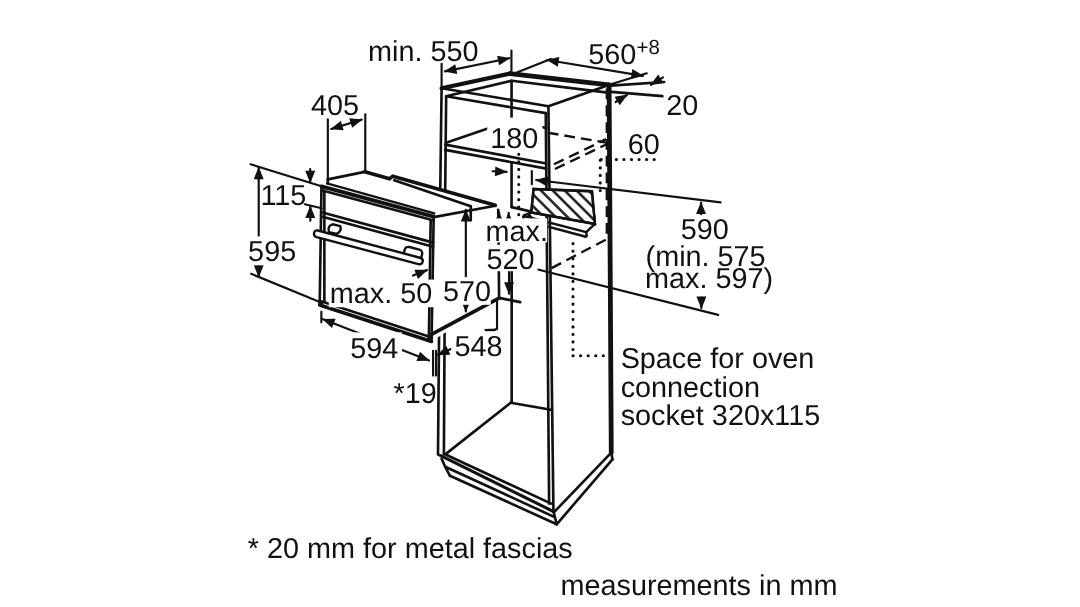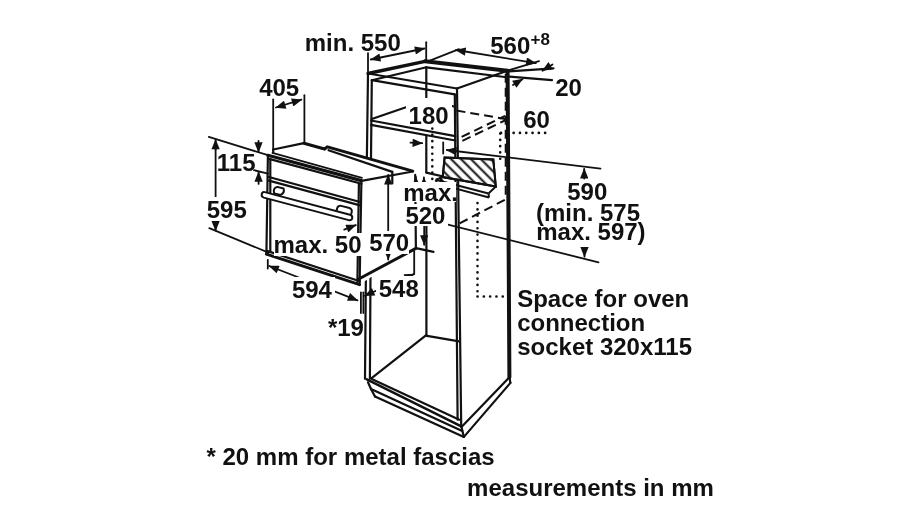--- a/index.html
+++ b/index.html
@@ -1,16 +1,16 @@
 <!DOCTYPE html>
 <html><head>
 <meta charset="utf-8">
 <style>
   html,body{margin:0;padding:0;background:#ffffff;}
-  .stage{position:relative;width:780px;height:506px;background:#ffffff;overflow:hidden;font-weight:bold;}
+  .stage{position:relative;width:780px;height:506px;background:#ffffff;overflow:hidden;}
   svg{display:block;}
   text{font-family:"Liberation Sans","DejaVu Sans",sans-serif;fill:#111;}
   .lbl{font-size:24px;}
   .lblsup{font-size:17px;}
   .note{font-size:24px;}
 </style>
 </head>
 <body>
 
 <div class="stage">

